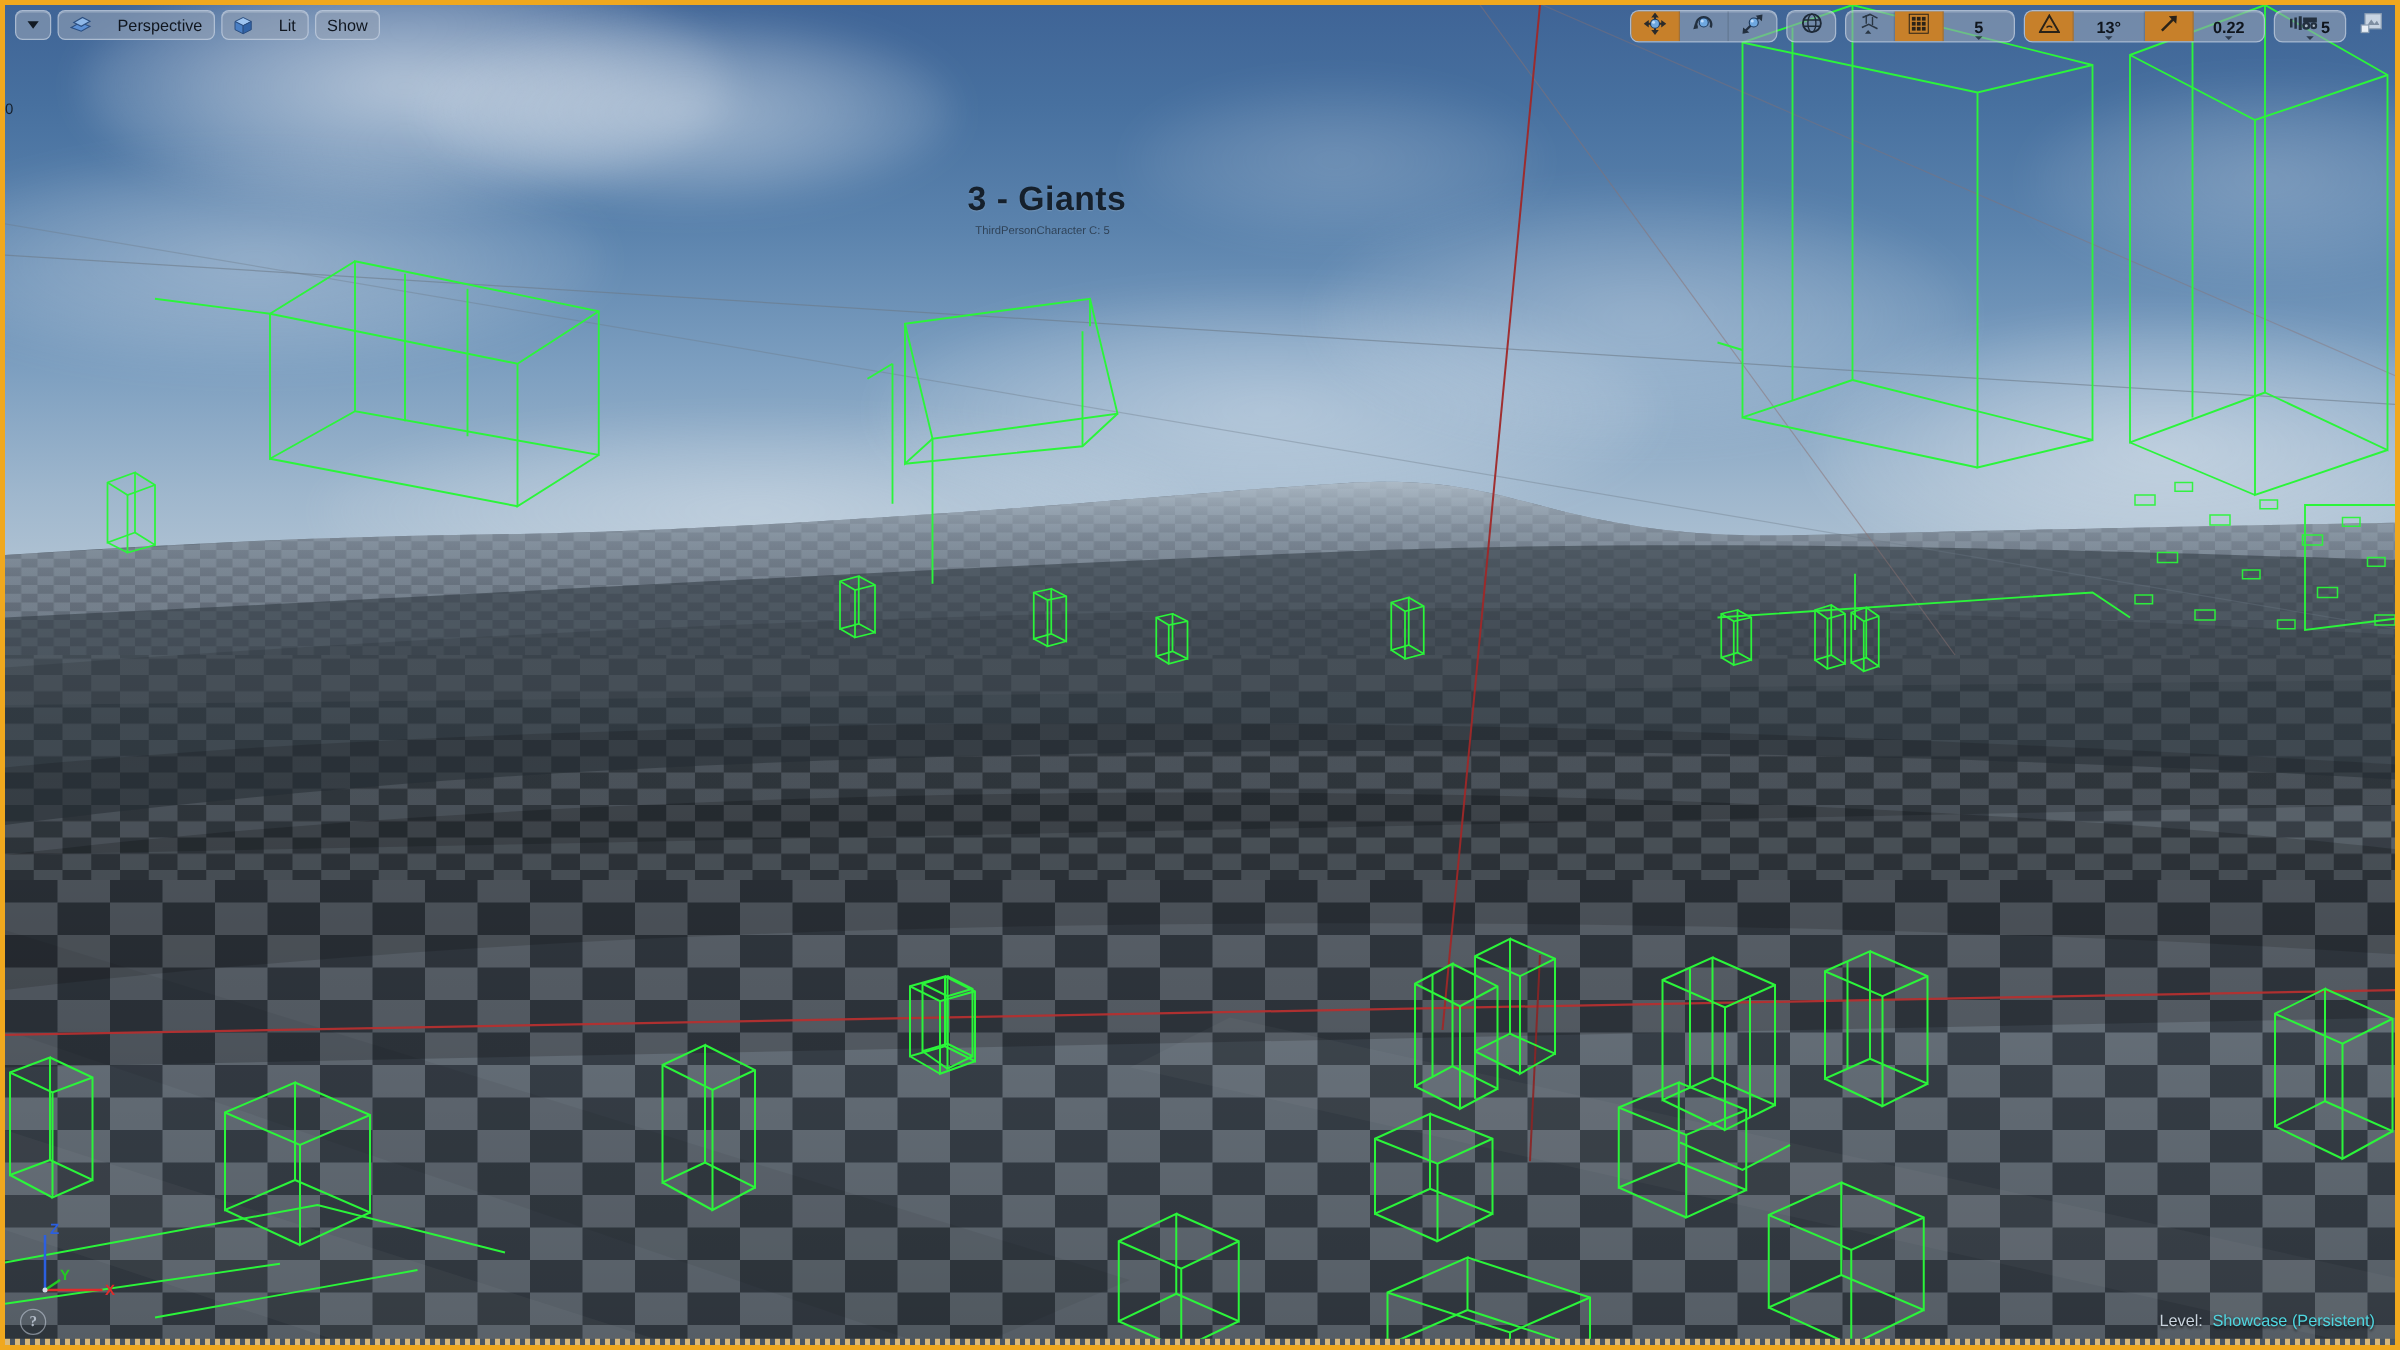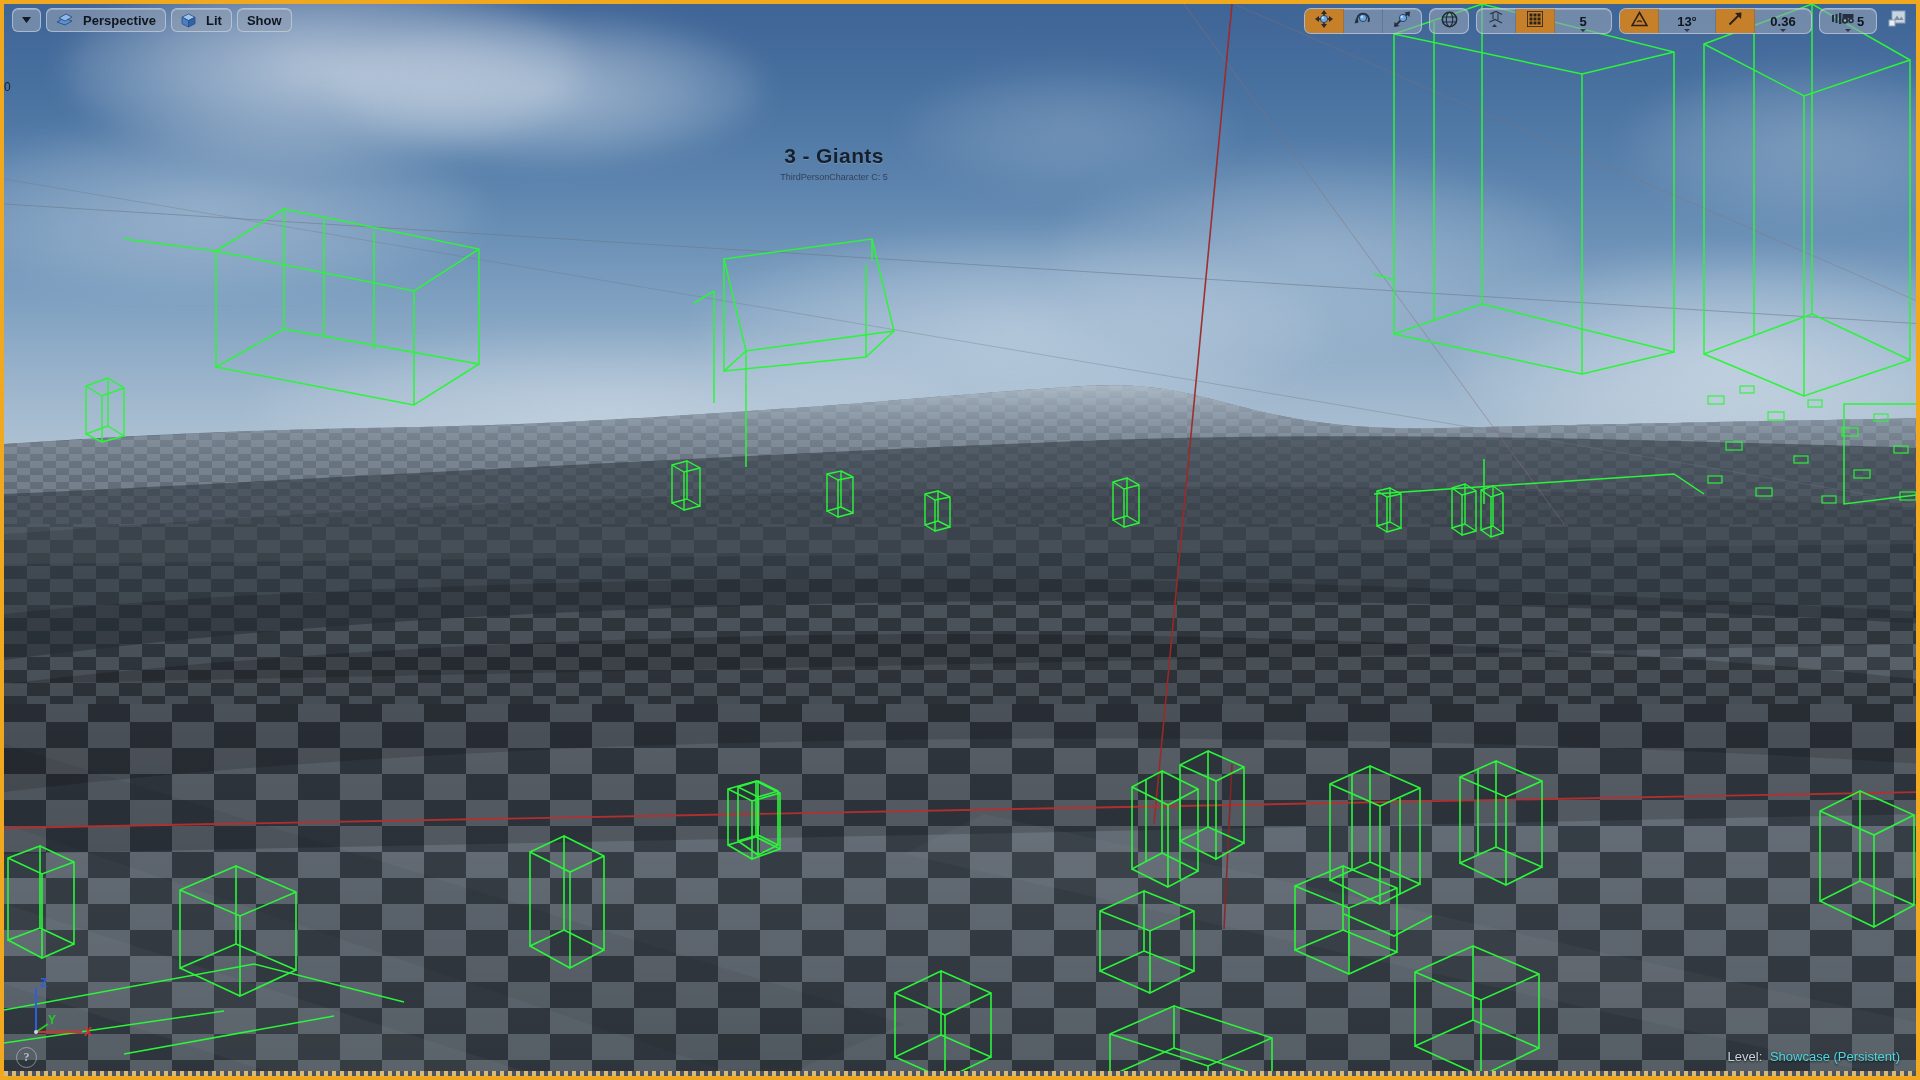--- a/index.html
+++ b/index.html
@@ -77,21 +77,21 @@
   
   #actor-label {
     position: absolute;
     left: 770px; top: 140px;
     text-align: center;
     z-index: 40;
     width: 120px;
     pointer-events: none;
   }
   #actor-label .title {
-    font-size: 21px;
+    font-size: 27px;
     font-weight: bold;
     color: #15202c;
     letter-spacing: 0.4px;
     white-space: nowrap;
     text-shadow: 0 1px 1px rgba(255,255,255,0.16);
   }
   #actor-label .sub {
     margin-top: 4px;
     font-size: 9px;
     color: #263444;
@@ -100,29 +100,29 @@
   }
 
   
   #toolbar-left {
     position: absolute;
     left: 8px; top: 4px;
     display: flex; align-items: center; gap: 5px;
     z-index: 50;
   }
   .tb-btn {
-    display: flex; align-items: center; gap: 10px;
+    display: flex; align-items: center; gap: 21px;
     height: 22px;
     padding: 0 9px;
     border-radius: 6px;
     background: rgba(146,160,180,0.62);
     border: 1px solid rgba(215,225,240,0.55);
     color: #10161f;
     font-size: 13px;
-    font-weight: bold;
+    font-weight: normal;
     line-height: 1;
     white-space: nowrap;
     cursor: pointer;
     box-shadow: inset 0 1px 0 rgba(255,255,255,0.28);
   }
   .tb-btn.icononly { padding: 0 8px; }
   .tb-btn svg { display: block; }
 
   
   #toolbar-right {
@@ -827,21 +827,21 @@
       </div>
       <div class="tb-cell active">
         <span>
           <svg width="16" height="16" viewBox="0 0 16 16">
             <path d="M2.5,13.5 L12.5,3.5" stroke="#2a2218" stroke-width="2"></path>
             <path d="M14.5,1.5 L14,8 L8,2 Z" fill="#2a2218"></path>
           </svg>
         </span>
       </div>
       <div class="tb-cell wide">
-        <span class="num">0.36</span>
+        <span class="num">0.22</span>
         <span class="caret"></span>
       </div>
     </div>
 
     <div class="tb-group">
       <div class="tb-cell wide">
         <span>
           <svg width="22" height="14" viewBox="0 0 22 14">
             <g fill="#23303f">
               <rect x="0" y="3" width="2" height="7"></rect>

